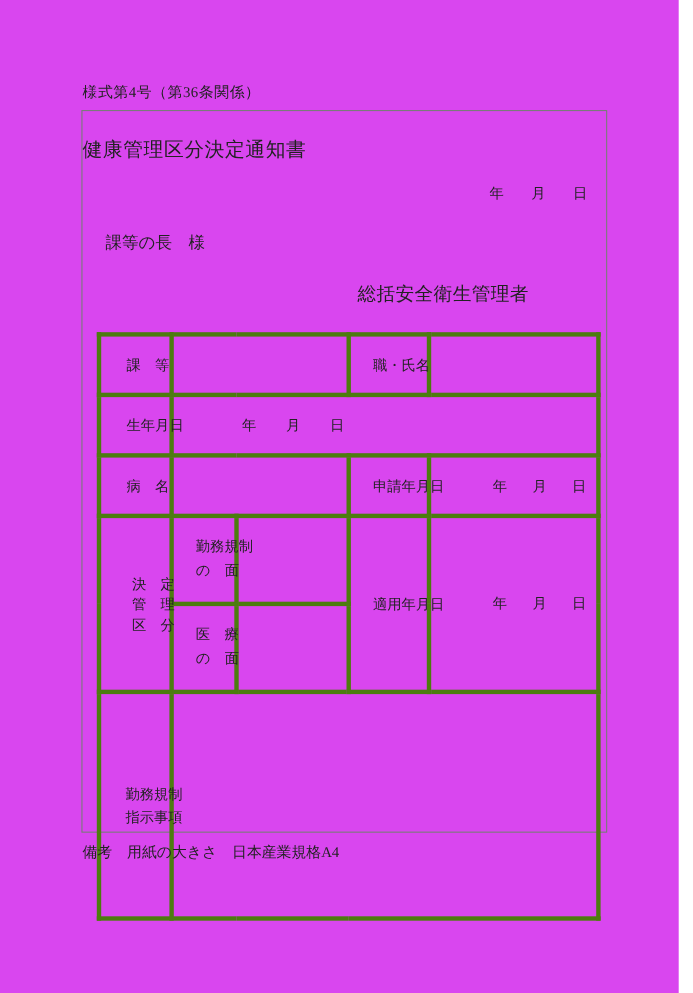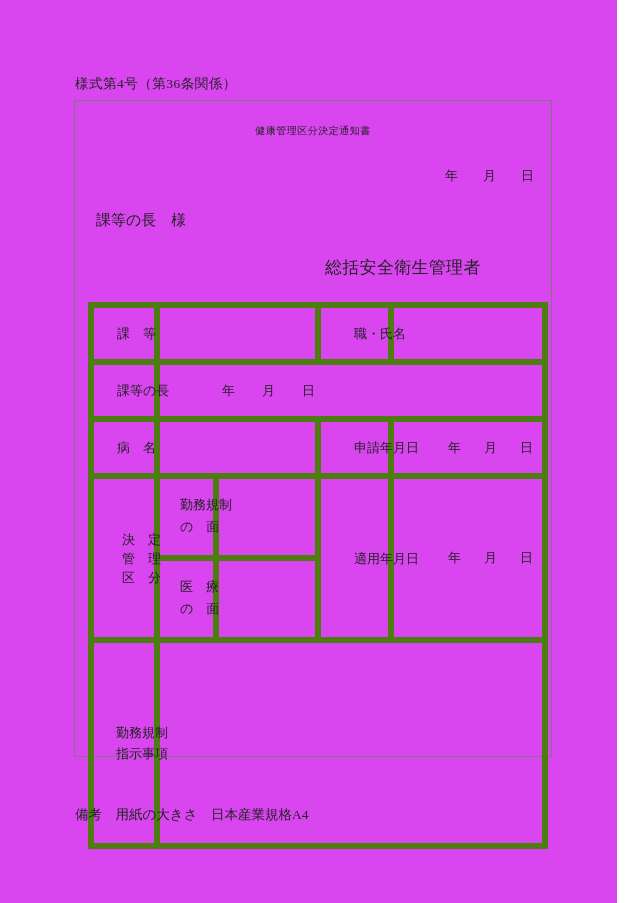--- a/index.html
+++ b/index.html
@@ -29,22 +29,21 @@
     top: 100px;
     width: 478px;
     height: 657px;
     border: 1px solid #7a7a7a;
   }
   .title {
     position: absolute;
     left: 0;
     top: 23px;
     width: 100%;
-    text-align: center;
-    font-size: 10px;
+    font-size: 18px;
     letter-spacing: 0.5px;
     white-space: pre;
   }
   .issue-date {
     position: absolute;
     top: 66px;
     right: 11px;
     font-size: 13px;
     letter-spacing: 6px;
     white-space: pre;
@@ -67,56 +66,56 @@
   table.form-table {
     position: absolute;
     left: 13px;
     top: 201px;
     border-collapse: collapse;
     table-layout: fixed;
     width: 454px;
     font-size: 13px;
   }
   .form-table td {
-    border: 6px solid #4d7c0f;
+    border: 4px solid #4d7c0f;
     padding: 16px;
     vertical-align: middle;
     font-size: 13px;
   }
   .jline {
     display: block;
     text-align: justify;
     text-align-last: justify;
     -moz-text-align-last: justify;
     padding: 0 7px;
     line-height: 19px;
     white-space: pre;
   }
   .pad3 { padding: 0 4px; }
-  .pad4 { padding: 0 4px; margin-left: 13px; }
+  .pad4 { padding: 0 4px; }
   .pad12 { padding: 0 12px; }
   .sub-label .jline { line-height: 22px; font-family: Liberation Mono, monospace; }
   .decision-label .jline { line-height: 19px; font-family: Liberation Serif, serif; }
   .opinion-label .jline { line-height: 21px; padding: 0 6px; }
   .date-val {
     letter-spacing: 5px;
     text-align: right;
     padding-right: 4px !important;
     white-space: pre;
   }
   .date-left {
     letter-spacing: 7px;
     text-align: left;
     padding-left: 62px !important;
     white-space: pre;
   }
   .remarks {
     position: absolute;
     left: 75px;
-    top: 806px;
+    top: 766px;
     font-size: 13.5px;
     white-space: pre;
   }
 </style>
 </head>
 <body>
 
 <div class="page">
 
   <div class="form-number">様式第4号（第36条関係）</div>
@@ -147,21 +146,21 @@
         </td>
         <td colspan="2"></td>
         <td>
           <div class="jline pad4">職・氏名</div>
         </td>
         <td></td>
       </tr>
 
       <tr style="height:34px">
         <td>
-          <div class="jline">課等の長</div>
+          <div class="jline">生年月日</div>
         </td>
         <td colspan="4" class="date-left">年　月　日</td>
       </tr>
 
       <tr style="height:34px">
         <td>
           <div class="jline">病　名</div>
         </td>
         <td colspan="2"></td>
         <td>

